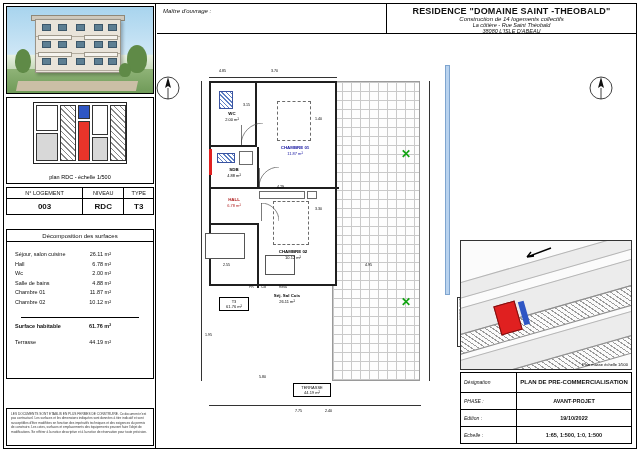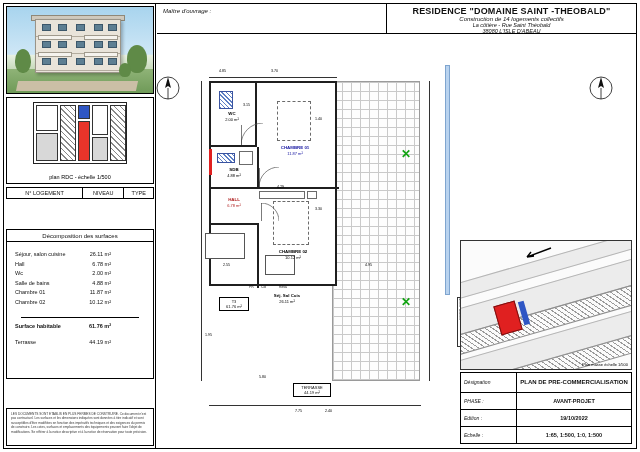--- a/index.html
+++ b/index.html
@@ -276,20 +276,25 @@
       <div class="mini-caption">plan RDC - échelle 1/500</div>
     </div>
 
     <table class="lot-table">
       <tbody>
           <tr>
         <th>N° LOGEMENT</th>
         <th>NIVEAU</th>
         <th>TYPE</th>
       </tr>
+      <tr>
+        <td class="val">003</td>
+        <td class="val">RDC</td>
+        <td class="val">T3</td>
+      </tr>
     </tbody>
       </table>
 
     <div class="decomp-box">
       <div class="decomp-title">Décomposition des surfaces</div>
       <div class="surf-list">
         <div class="surf-row">
           <span class="nm">Séjour, salon cuisine</span>
           <span class="vl">26.11 m²</span>
         </div>

